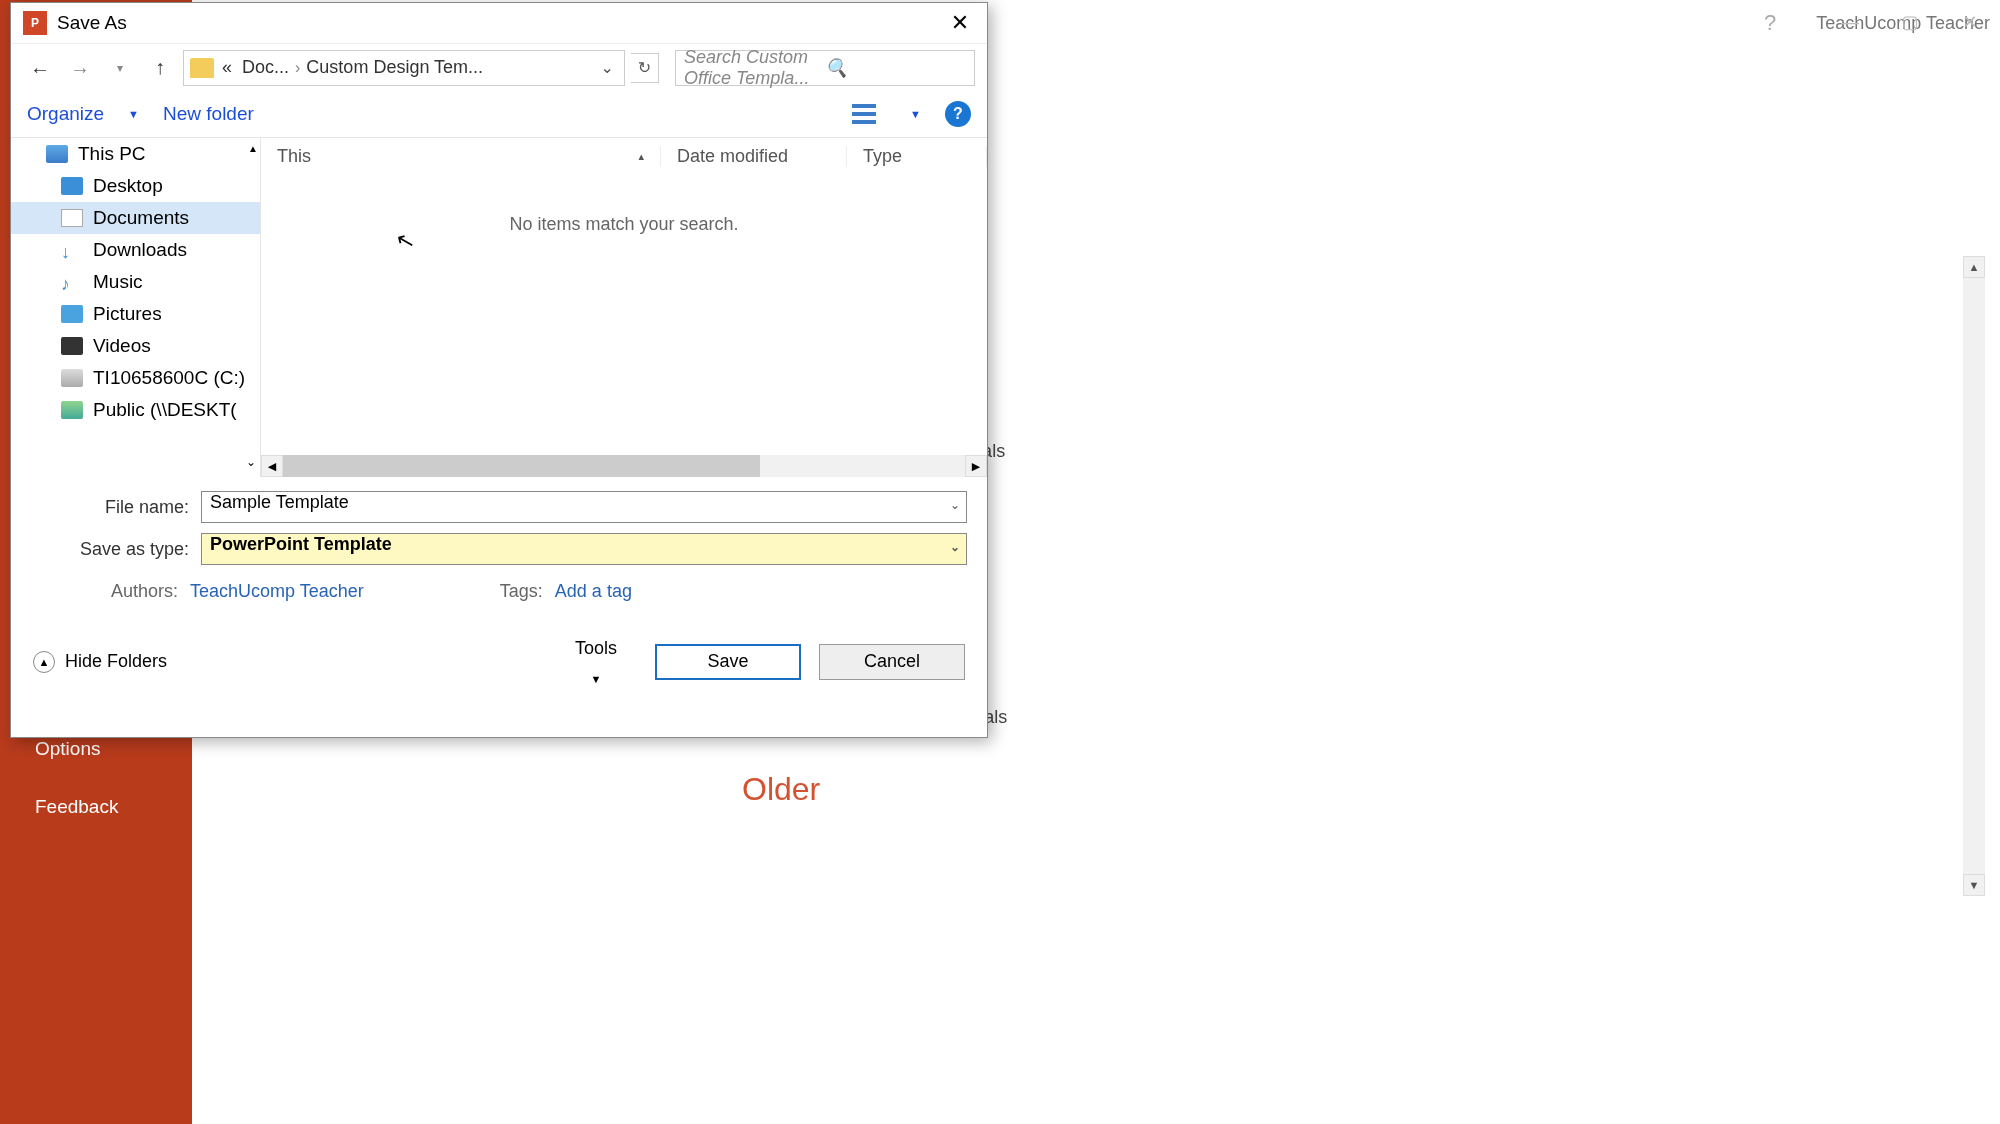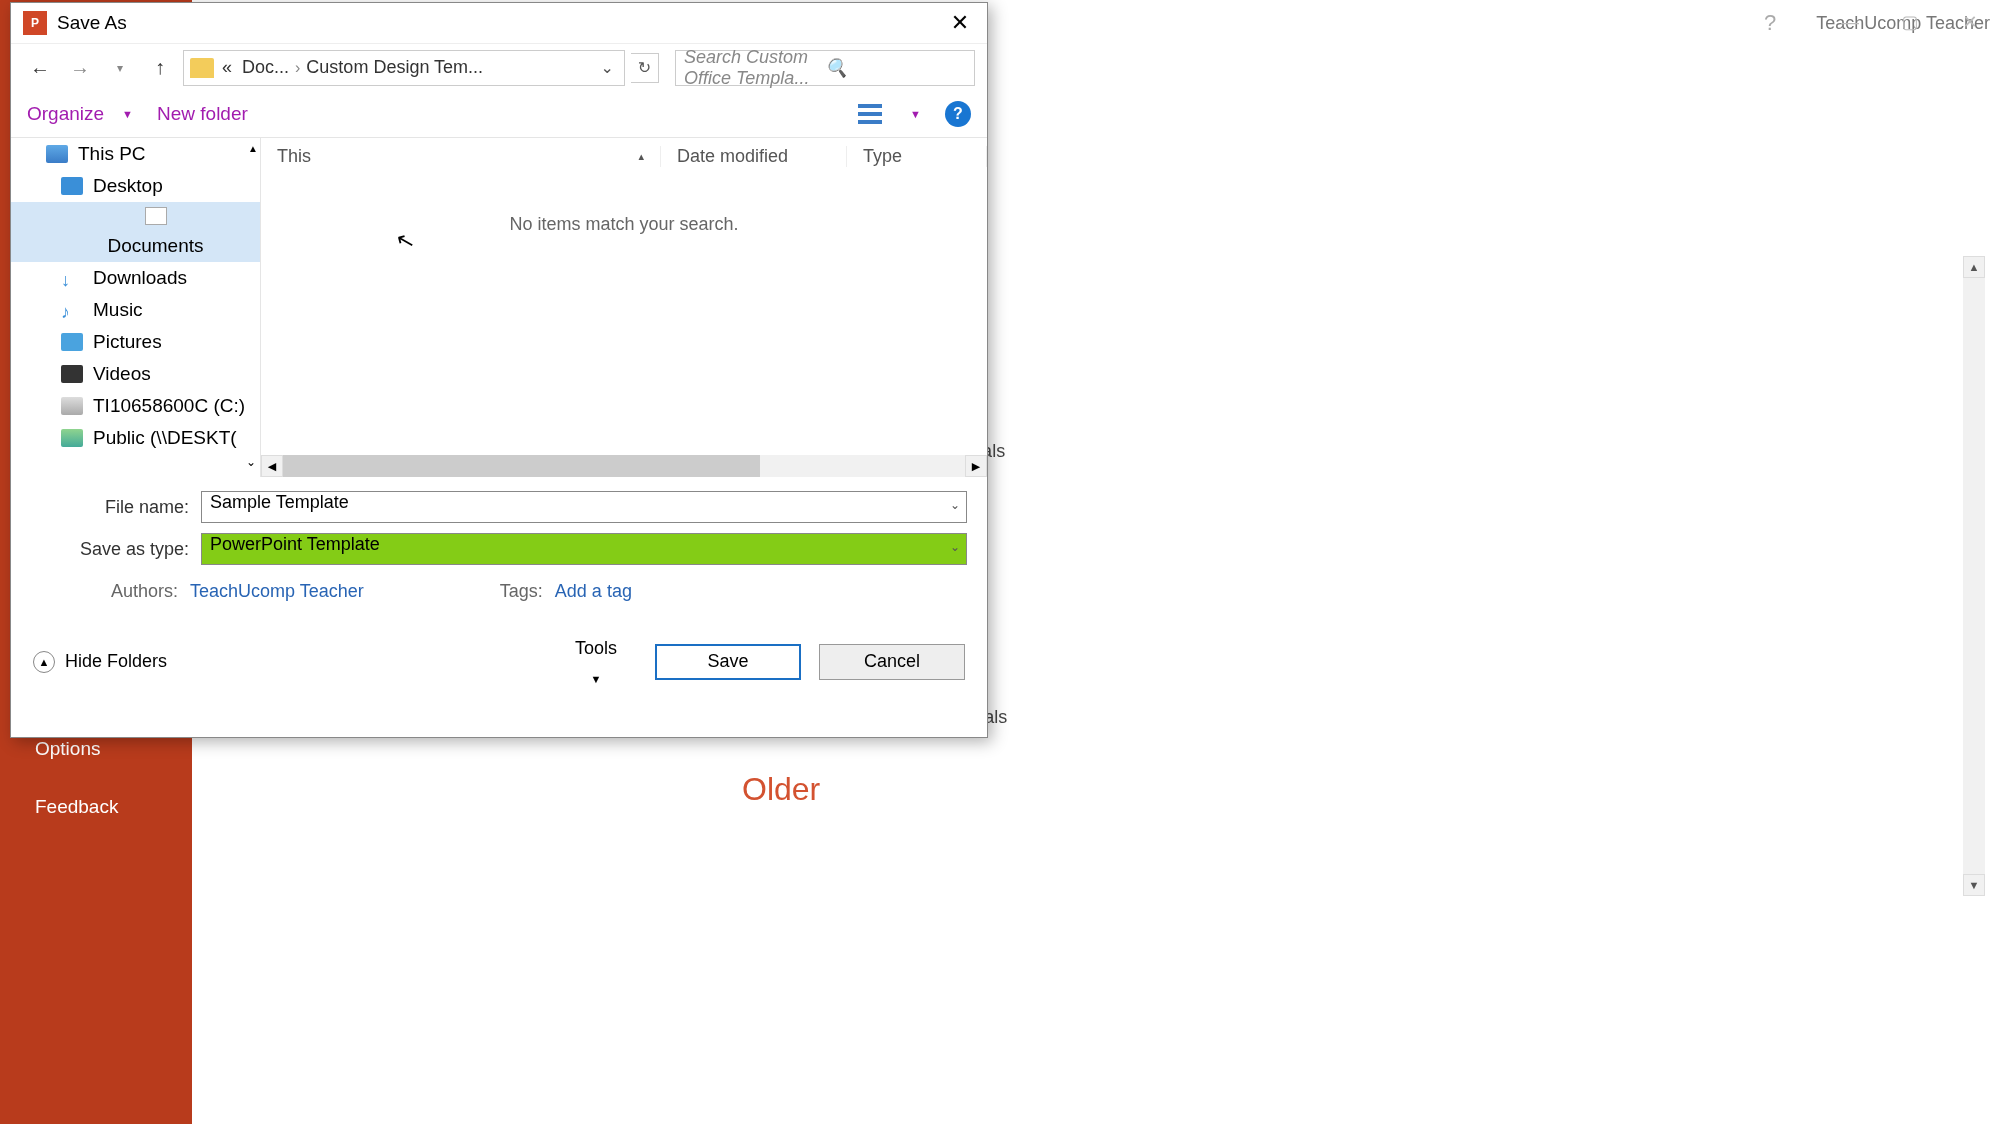--- a/index.html
+++ b/index.html
@@ -41,32 +41,32 @@
 .addr-bar { flex: 1; height: 36px; border: 1px solid #ccc; display: flex; align-items: center; padding: 0 6px; background: #fff;}
 .addr-folder-icon { width: 24px; height: 20px; background: #f3cc5b; border-radius: 2px 2px 0 0; margin-right: 8px;}
 .addr-text { font-size: 18px; color: #333; }
 .addr-sep { margin: 0 6px; color: #888; }
 .addr-drop { margin-left: auto; color: #555; padding: 0 4px;}
 .refresh-btn { width: 28px; height: 30px; display: flex; align-items: center; justify-content: center; border: 1px solid #ccc; border-left:none; color: #555;}
 .search-box { width: 300px; height: 36px; border: 1px solid #ccc; margin-left: 10px; display: flex; align-items: center; padding: 0 8px; color: #888;}
 .search-box span { flex: 1; font-size: 18px; font-style: italic;}
 
 .dlg-toolbar { height: 46px; display: flex; align-items: center; padding: 0 16px; gap: 24px;}
-.tb-btn { font-size: 19px; color: #a21caf; display:flex;align-items:center;gap:18px;}
+.tb-btn { font-size: 19px; color: #1d4ed8; display:flex;align-items:center;gap:24px;}
 .tb-spacer { flex: 1; }
 .view-icon{width:24px;height:20px;display:inline-block;position:relative;}
 .view-icon::before{content:"";position:absolute;left:0;top:0;width:100%;height:4px;background:#3a7cc7;}
 .view-icon::after{content:"";position:absolute;left:0;top:8px;width:100%;height:4px;background:#3a7cc7;box-shadow:0 8px 0 #3a7cc7;}
 .help-icon { width: 26px; height: 26px; border-radius: 50%; background: #1976d2; color: #fff; display: flex; align-items: center; justify-content: center; font-size: 16px; font-weight: bold;}
 
 .dlg-body { display: flex; height: 340px; border-top: 1px solid #e5e5e5;}
 .tree { width: 250px; border-right: 1px solid #e5e5e5; overflow: hidden; position: relative;}
 .tree-scroll-ind{position:absolute;right:0;top:0;width:14px;height:20px;display:flex;align-items:center;justify-content:center;font-size:10px;}
 .tree-item { display: flex; align-items: center; padding: 5px 10px 5px 50px; font-size: 19px; gap: 10px;}
-.tree-item.sel { background: #d4e6f7; flex-direction: column; }
+.tree-item.sel { background: #d4e6f7; }
 .tree-item.root { padding-left: 35px; }
 .tree-item.last{padding-right:0;}
 .tree-icon { width: 22px; height: 18px; flex-shrink: 0;}
 .icon-pc { background: linear-gradient(#5fa9e6,#3a7cc7); border-radius: 2px;}
 .icon-desktop { background: #3a8fd8; border-radius: 2px;}
 .icon-doc { background: #fff; border: 1px solid #aaa; position:relative;}
 .icon-dl { position: relative;}
 .icon-dl::before{content:"↓";color:#3a8fd8;font-size:18px;font-weight:bold;}
 .icon-music { color:#3a8fd8;}
 .icon-music::before{content:"♪";font-size:18px;}
@@ -86,21 +86,21 @@
 .fl-hscroll{position:absolute;bottom:0;left:0;right:0;height:22px;display:flex;align-items:center;}
 .fl-hscroll-left,.fl-hscroll-right{width:22px;height:22px;display:flex;align-items:center;justify-content:center;background:#f1f1f1;border:1px solid #ddd;font-size:11px;}
 .fl-hscroll-right{margin-left:auto;}
 .fl-hscroll-track{flex:1;background:#f1f1f1;height:22px;}
 .fl-hscroll-thumb{width:70%;height:100%;background:#ccc;}
 
 .dlg-fields { padding: 14px 20px 10px 20px;}
 .field-row { display: flex; align-items: center; margin-bottom: 10px;}
 .field-label { width: 170px; text-align: right; padding-right: 12px; font-size: 18px; color: #333;}
 .field-input { flex: 1; height: 32px; border: 1px solid #888; padding: 0 8px; font-size: 18px; background: #fff; position:relative;}
-.field-input.type-sel{background:#84cc16;}
+.field-input.type-sel{background:#fef9c3;font-weight:bold;}
 .field-drop{position:absolute;right:6px;top:6px;font-size:12px;color:#555;}
 .meta-row { display: flex; padding: 6px 0 0 80px; gap: 36px; align-items: center;}
 .meta-label { font-size: 18px; color: #666; margin-right: 12px;}
 .meta-value { font-size: 18px; color: #2864b4;}
 
 .dlg-footer { display: flex; align-items: center; padding: 20px 22px; gap: 18px;}
 .hide-folders { display: flex; align-items: center; gap: 10px; font-size: 18px;}
 .hide-icon { width: 22px; height: 22px; border-radius: 50%; border: 1px solid #888; display:flex;align-items:center;justify-content:center;font-size:11px;}
 .footer-spacer { flex: 1;}
 .tools-btn { font-size: 18px; padding: 6px 20px; display:flex;align-items:center;gap:14px;flex-direction:column;}

